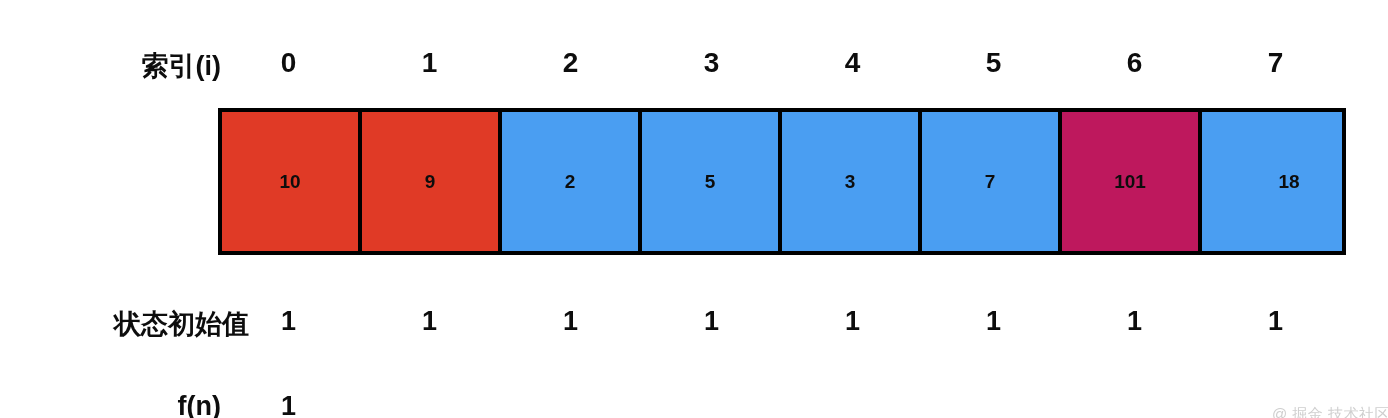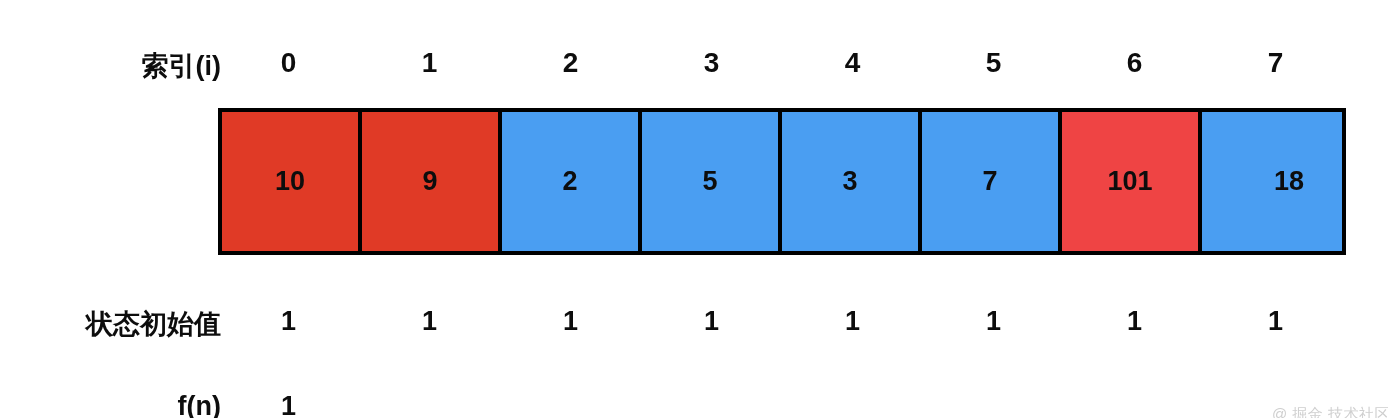--- a/index.html
+++ b/index.html
@@ -66,21 +66,21 @@
     border: 4px solid #000000;
     box-sizing: border-box;
     background: #000000;
     gap: 0;
   }
   .array-cell {
     position: relative;
     display: flex;
     align-items: center;
     justify-content: center;
-    font-size: 27px;
+    font-size: 19px;
     font-weight: bold;
     color: #0d0d0d;
     border-right: 4px solid #000000;
     box-sizing: border-box;
   }
   .array-cell:last-child {
     border-right: none;
     padding-left: 34px;
   }
 
@@ -138,25 +138,25 @@
     <div class="col-cell" style="color: rgb(13, 13, 13);">7</div>
   </div>
 
   <div class="cols" id="array-row" style="border-color: rgb(0, 0, 0);">
     <div class="array-cell" style="background-color: rgb(224, 58, 38); color: rgb(13, 13, 13); border-right-color: rgb(0, 0, 0);">10</div>
     <div class="array-cell" style="background-color: rgb(224, 58, 38); color: rgb(13, 13, 13); border-right-color: rgb(0, 0, 0);">9</div>
     <div class="array-cell" style="background-color: rgb(74, 158, 242); color: rgb(13, 13, 13); border-right-color: rgb(0, 0, 0);">2</div>
     <div class="array-cell" style="background-color: rgb(74, 158, 242); color: rgb(13, 13, 13); border-right-color: rgb(0, 0, 0);">5</div>
     <div class="array-cell" style="background-color: rgb(74, 158, 242); color: rgb(13, 13, 13); border-right-color: rgb(0, 0, 0);">3</div>
     <div class="array-cell" style="background-color: rgb(74, 158, 242); color: rgb(13, 13, 13); border-right-color: rgb(0, 0, 0);">7</div>
-    <div class="array-cell" style="background-color: #ef4444; color: rgb(13, 13, 13); border-right-color: rgb(0, 0, 0);">101</div>
+    <div class="array-cell" style="background-color: #be185d; color: rgb(13, 13, 13); border-right-color: rgb(0, 0, 0);">101</div>
     <div class="array-cell" style="background-color: rgb(74, 158, 242); color: rgb(13, 13, 13); border-right-color: rgb(0, 0, 0);">18</div>
   </div>
 
-  <div class="row-label" id="label-init-state" style="color: rgb(13, 13, 13);">状态初始值</div>
+  <div class="row-label" id="label-init-state" style="color: rgb(13, 13, 13); margin-left: 28px;">状态初始值</div>
 
   <div class="cols" id="init-row">
     <div class="col-cell" style="color: rgb(13, 13, 13);">1</div>
     <div class="col-cell" style="color: rgb(13, 13, 13);">1</div>
     <div class="col-cell" style="color: rgb(13, 13, 13);">1</div>
     <div class="col-cell" style="color: rgb(13, 13, 13);">1</div>
     <div class="col-cell" style="color: rgb(13, 13, 13);">1</div>
     <div class="col-cell" style="color: rgb(13, 13, 13);">1</div>
     <div class="col-cell" style="color: rgb(13, 13, 13);">1</div>
     <div class="col-cell" style="color: rgb(13, 13, 13);">1</div>

